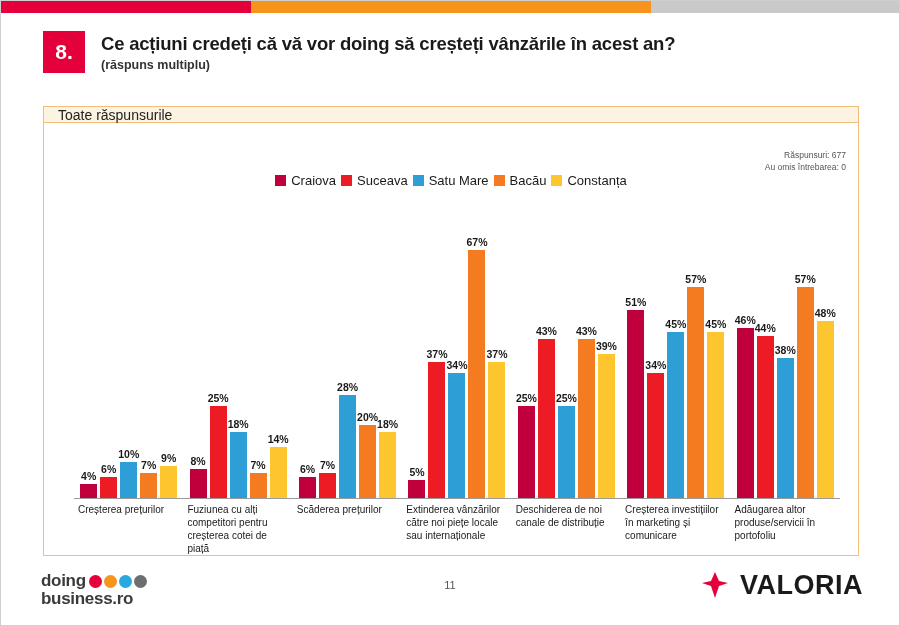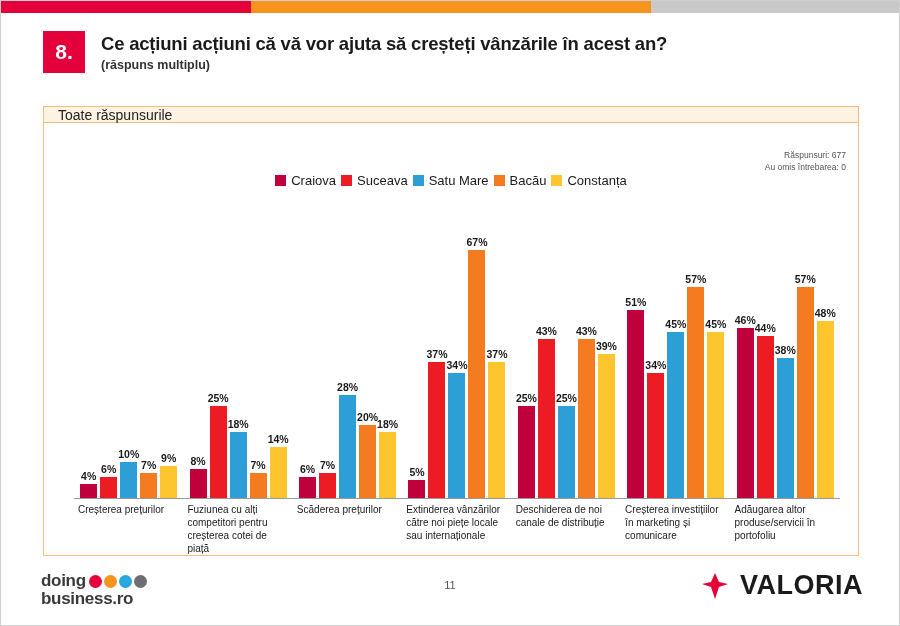--- a/index.html
+++ b/index.html
@@ -217,21 +217,20 @@
     bottom: 34px;
     text-align: center;
     font-size: 11px;
     color: #555;
   }
   .valoria {
     position: absolute;
     right: 36px;
     bottom: 24px;
     display: flex;
-    align-items: center;
     gap: 8px;
   }
   .valoria .vmark {
     width: 34px; height: 30px;
   }
   .valoria .vtext {
     font-size: 27px;
     font-weight: bold;
     color: #1a1a1a;
     letter-spacing: 0.5px;
@@ -244,21 +243,21 @@
 
   <div class="topbar">
     <div class="seg1"></div>
     <div class="seg2"></div>
     <div class="seg3"></div>
   </div>
 
   <div class="qheader">
     <div class="qnum">8.</div>
     <div class="qtexts">
-      <div class="qtitle">Ce acțiuni acțiuni că vă vor ajuta să creșteți vânzările în acest an?</div>
+      <div class="qtitle">Ce acțiuni credeți că vă vor doing să creșteți vânzările în acest an?</div>
       <div class="qsub">(răspuns multiplu)</div>
     </div>
   </div>
 
   <div class="panel">
     <div class="panel-head">
       <span>Toate răspunsurile</span>
     </div>
 
     <div class="resp-info">

